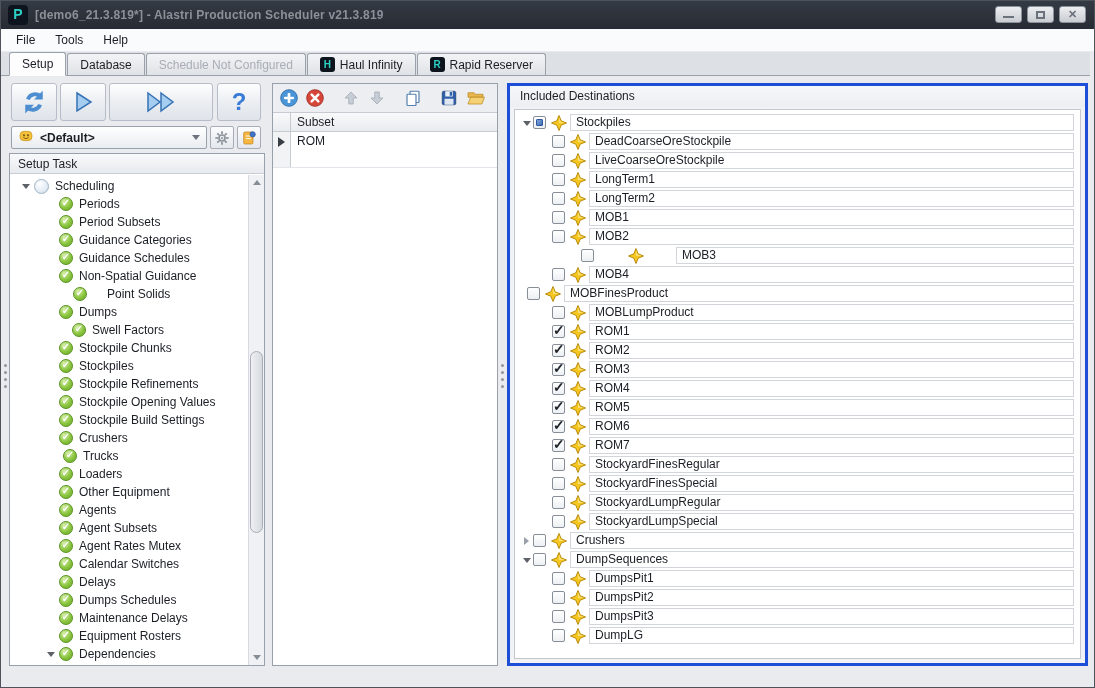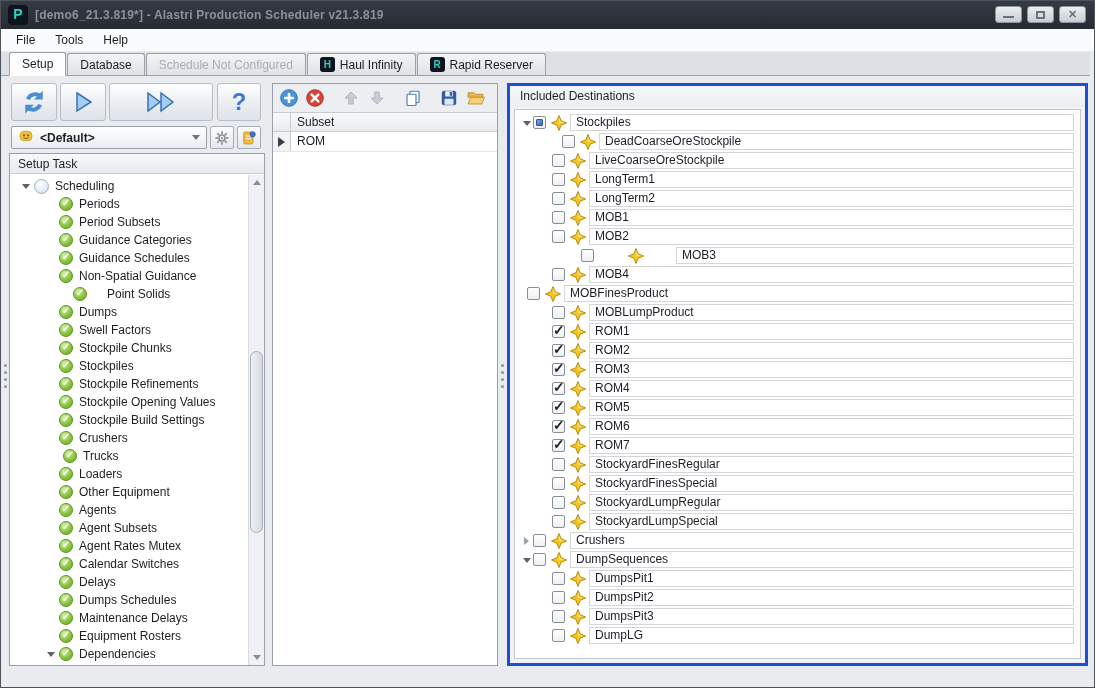--- a/index.html
+++ b/index.html
@@ -86,21 +86,21 @@
   
   .panel-mid{position:absolute;left:271px;top:7px;width:226px;height:583px;border:1px solid #98a0ac;
              background:#fff;display:flex;flex-direction:column;}
   .m-toolbar{height:28px;background:#eceef1;display:flex;align-items:center;padding:0 3px;flex:none;}
   .mbtn{width:26px;height:24px;display:flex;align-items:center;justify-content:center;border-radius:3px;}
   .mbtn.gap{margin-left:10px;}
   .grid-header{height:20px;display:flex;border-top:1px solid #c6cbd2;border-bottom:1px solid #c6cbd2;
                background:linear-gradient(#f8f9fa,#e9ecef);flex:none;}
   .gutter{width:18px;border-right:1px solid #c6cbd2;flex:none;position:relative;}
   .ghead-label{flex:1;line-height:19px;padding-left:6px;}
-  .grid-row{height:20px;display:flex;border-bottom:1px solid #e2e5e9;flex:none;background:#fff;}
+  .grid-row{height:36px;display:flex;border-bottom:1px solid #e2e5e9;flex:none;background:#fff;}
   .grid-row .gutter{background:#f2f3f5;}
   .row-marker{position:absolute;left:5px;top:5px;width:0;height:0;
               border-top:5px solid transparent;border-bottom:5px solid transparent;border-left:7px solid #3a3f46;}
   .grid-cell{flex:1;line-height:19px;padding-left:6px;}
 
   
   .panel-right{position:absolute;left:506px;top:7px;width:581px;height:583px;border:3px solid #1d4ed8;
                background:#f1f2f5;}
   .rp-header{height:21px;line-height:21px;padding-left:10px;background:linear-gradient(#f6f7f9,#eceef1);}
   .rtree{position:absolute;left:4px;right:4px;top:23px;bottom:4px;border:1px solid #c3c8cf;background:#fff;
@@ -274,21 +274,21 @@
             <div class="lrow" style="padding-left: 35px; gap: 14px;">
               <span class="exp-slot"></span>
               <span class="icon-check"></span>
               <span>Point Solids</span>
             </div>
             <div class="lrow" style="padding-left: 35px;">
               <span class="exp-slot"></span>
               <span class="icon-check"></span>
               <span>Dumps</span>
             </div>
-            <div class="lrow" style="padding-left: 35px;">
+            <div class="lrow" style="padding-left: 48px;">
               <span class="exp-slot"></span>
               <span class="icon-check"></span>
               <span>Swell Factors</span>
             </div>
             <div class="lrow" style="padding-left: 35px;">
               <span class="exp-slot"></span>
               <span class="icon-check"></span>
               <span>Stockpile Chunks</span>
             </div>
             <div class="lrow" style="padding-left: 35px;">
@@ -466,21 +466,21 @@
             <span class="exp-slot">
               <span class="exp-down"></span>
             </span>
             <span class="cb ind"></span>
             <svg class="diamond" width="16" height="16" viewBox="0 0 16 16">
               <polygon points="8,0.5 10.2,5.8 15.5,8 10.2,10.2 8,15.5 5.8,10.2 0.5,8 5.8,5.8" fill="#f6c71f" stroke="#b78b11"></polygon>
               <polygon points="8,2.5 9.6,6.4 13.5,8 8,8" fill="#fbe078"></polygon>
             </svg>
             <span class="rcell">Stockpiles</span>
           </div>
-          <div class="rrow" style="padding-left: 25px; margin-left: 10px;">
+          <div class="rrow" style="padding-left: 25px;">
             <span class="exp-slot"></span>
             <span class="cb"></span>
             <svg class="diamond" width="16" height="16" viewBox="0 0 16 16">
               <polygon points="8,0.5 10.2,5.8 15.5,8 10.2,10.2 8,15.5 5.8,10.2 0.5,8 5.8,5.8" fill="#f6c71f" stroke="#b78b11"></polygon>
               <polygon points="8,2.5 9.6,6.4 13.5,8 8,8" fill="#fbe078"></polygon>
             </svg>
             <span class="rcell">DeadCoarseOreStockpile</span>
           </div>
           <div class="rrow" style="padding-left: 25px;">
             <span class="exp-slot"></span>

